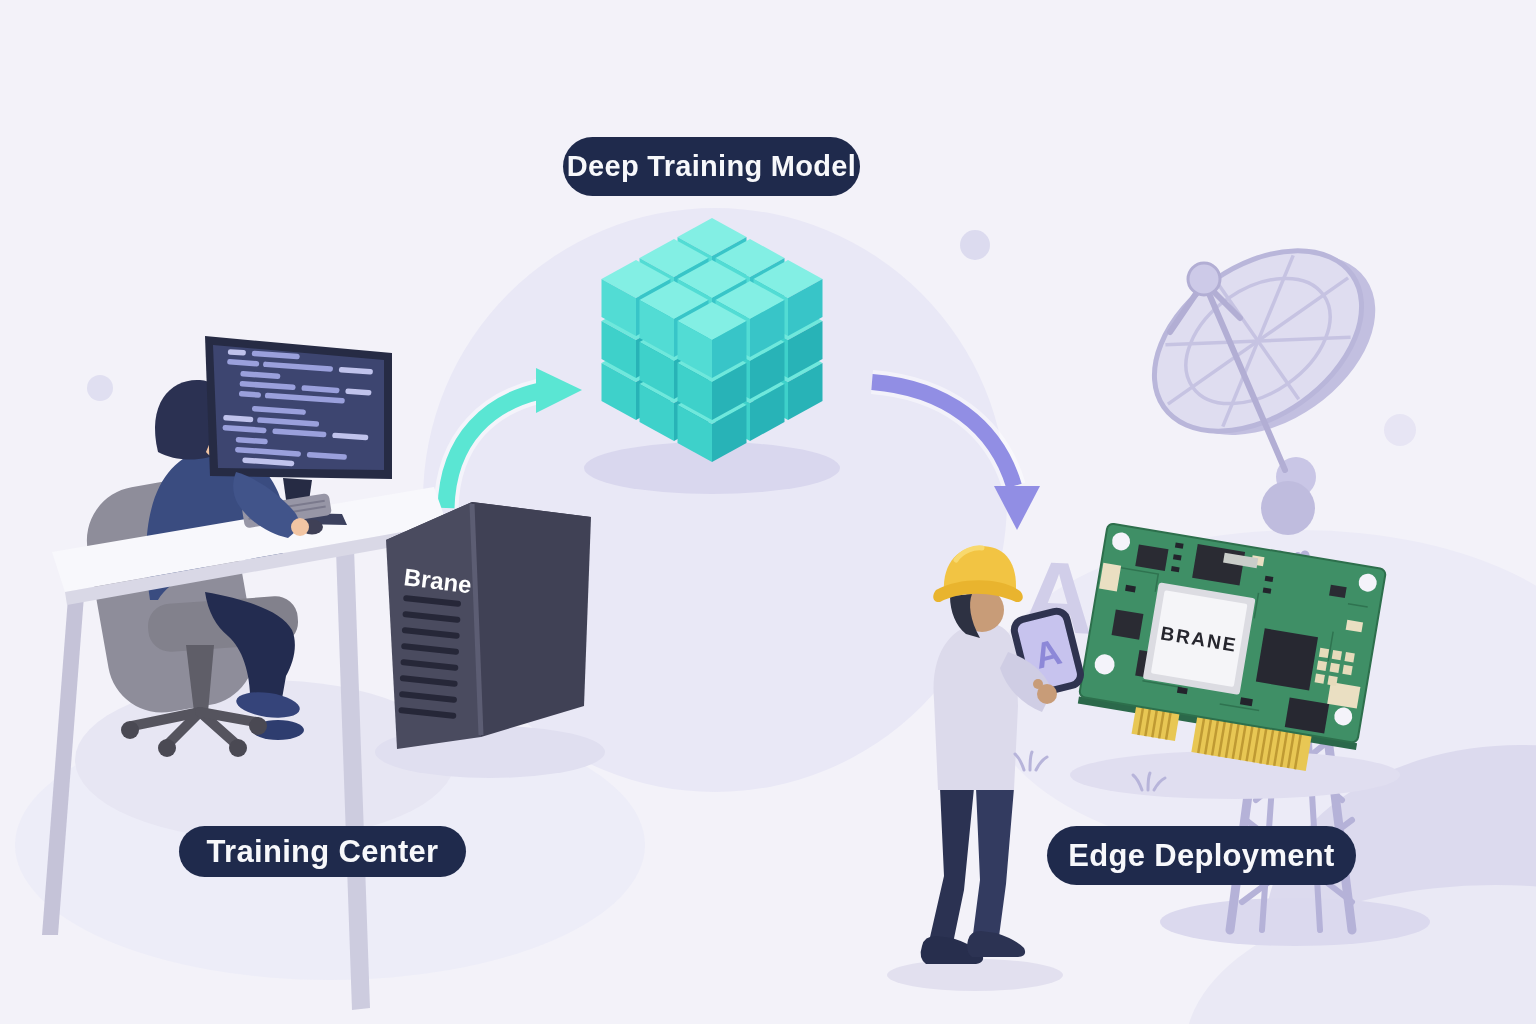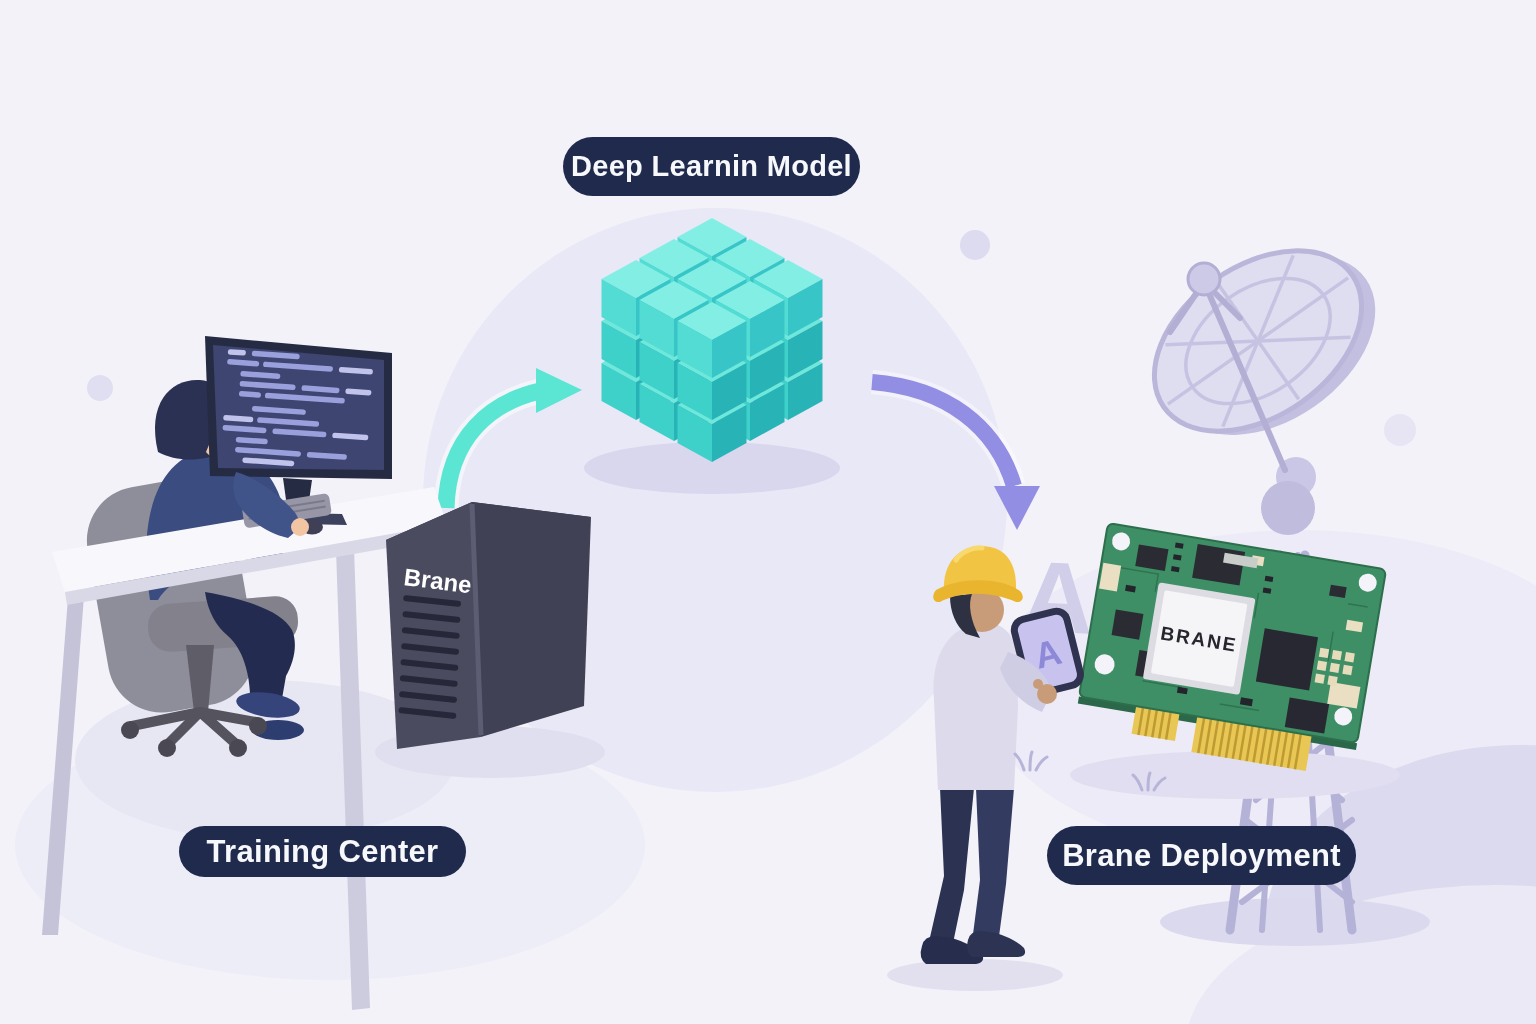--- a/index.html
+++ b/index.html
@@ -339,22 +339,22 @@
           <path d="M1030,770 q0,-14 2,-18"></path>
           <path d="M1036,770 q5,-10 11,-13"></path>
       <path d="M1142,790 q-4,-11 -9,-15"></path>
           <path d="M1148,790 q0,-13 2,-17"></path>
           <path d="M1154,790 q5,-9 11,-12"></path>
     </g>
   </g>
 </svg>
 
 <div class="pill model">
-  <span>Deep Learnin Model</span>
+  <span>Deep Training Model</span>
 </div>
 <div class="pill training">
   <span>Training Center</span>
 </div>
 <div class="pill edge">
-  <span>Brane Deployment</span>
+  <span>Edge Deployment</span>
 </div>
 
 </div>
 
 </body></html>

